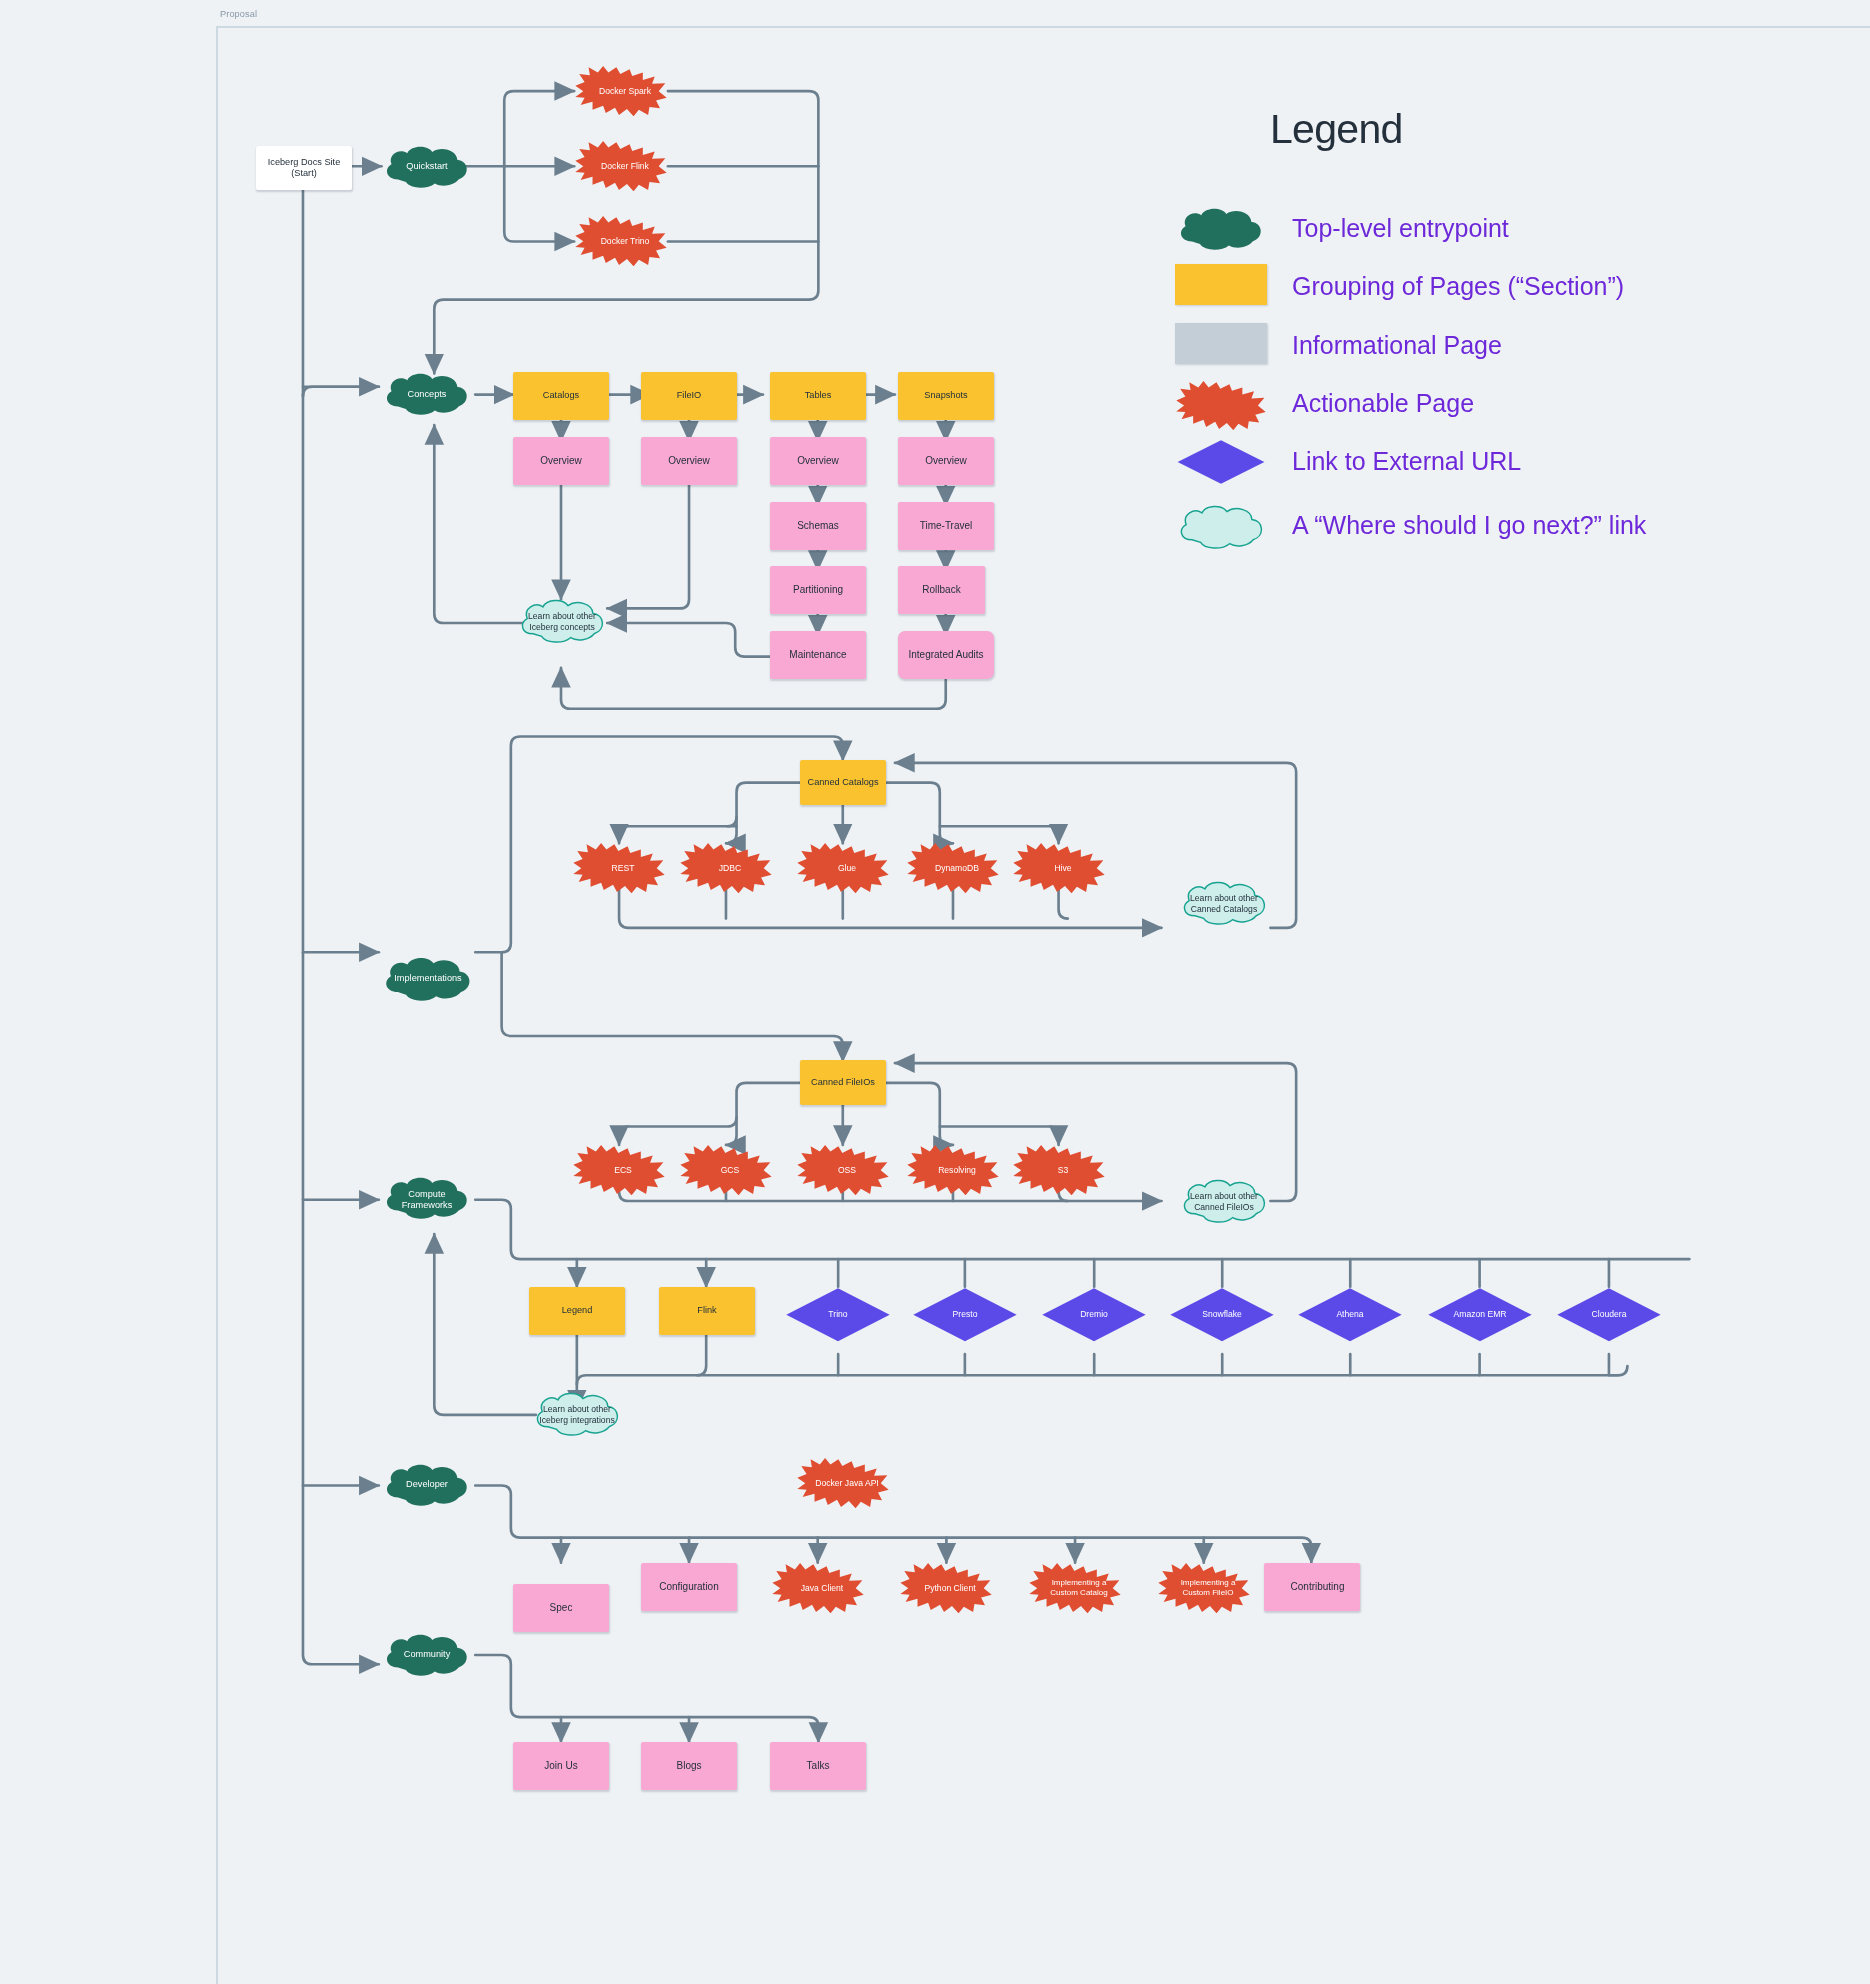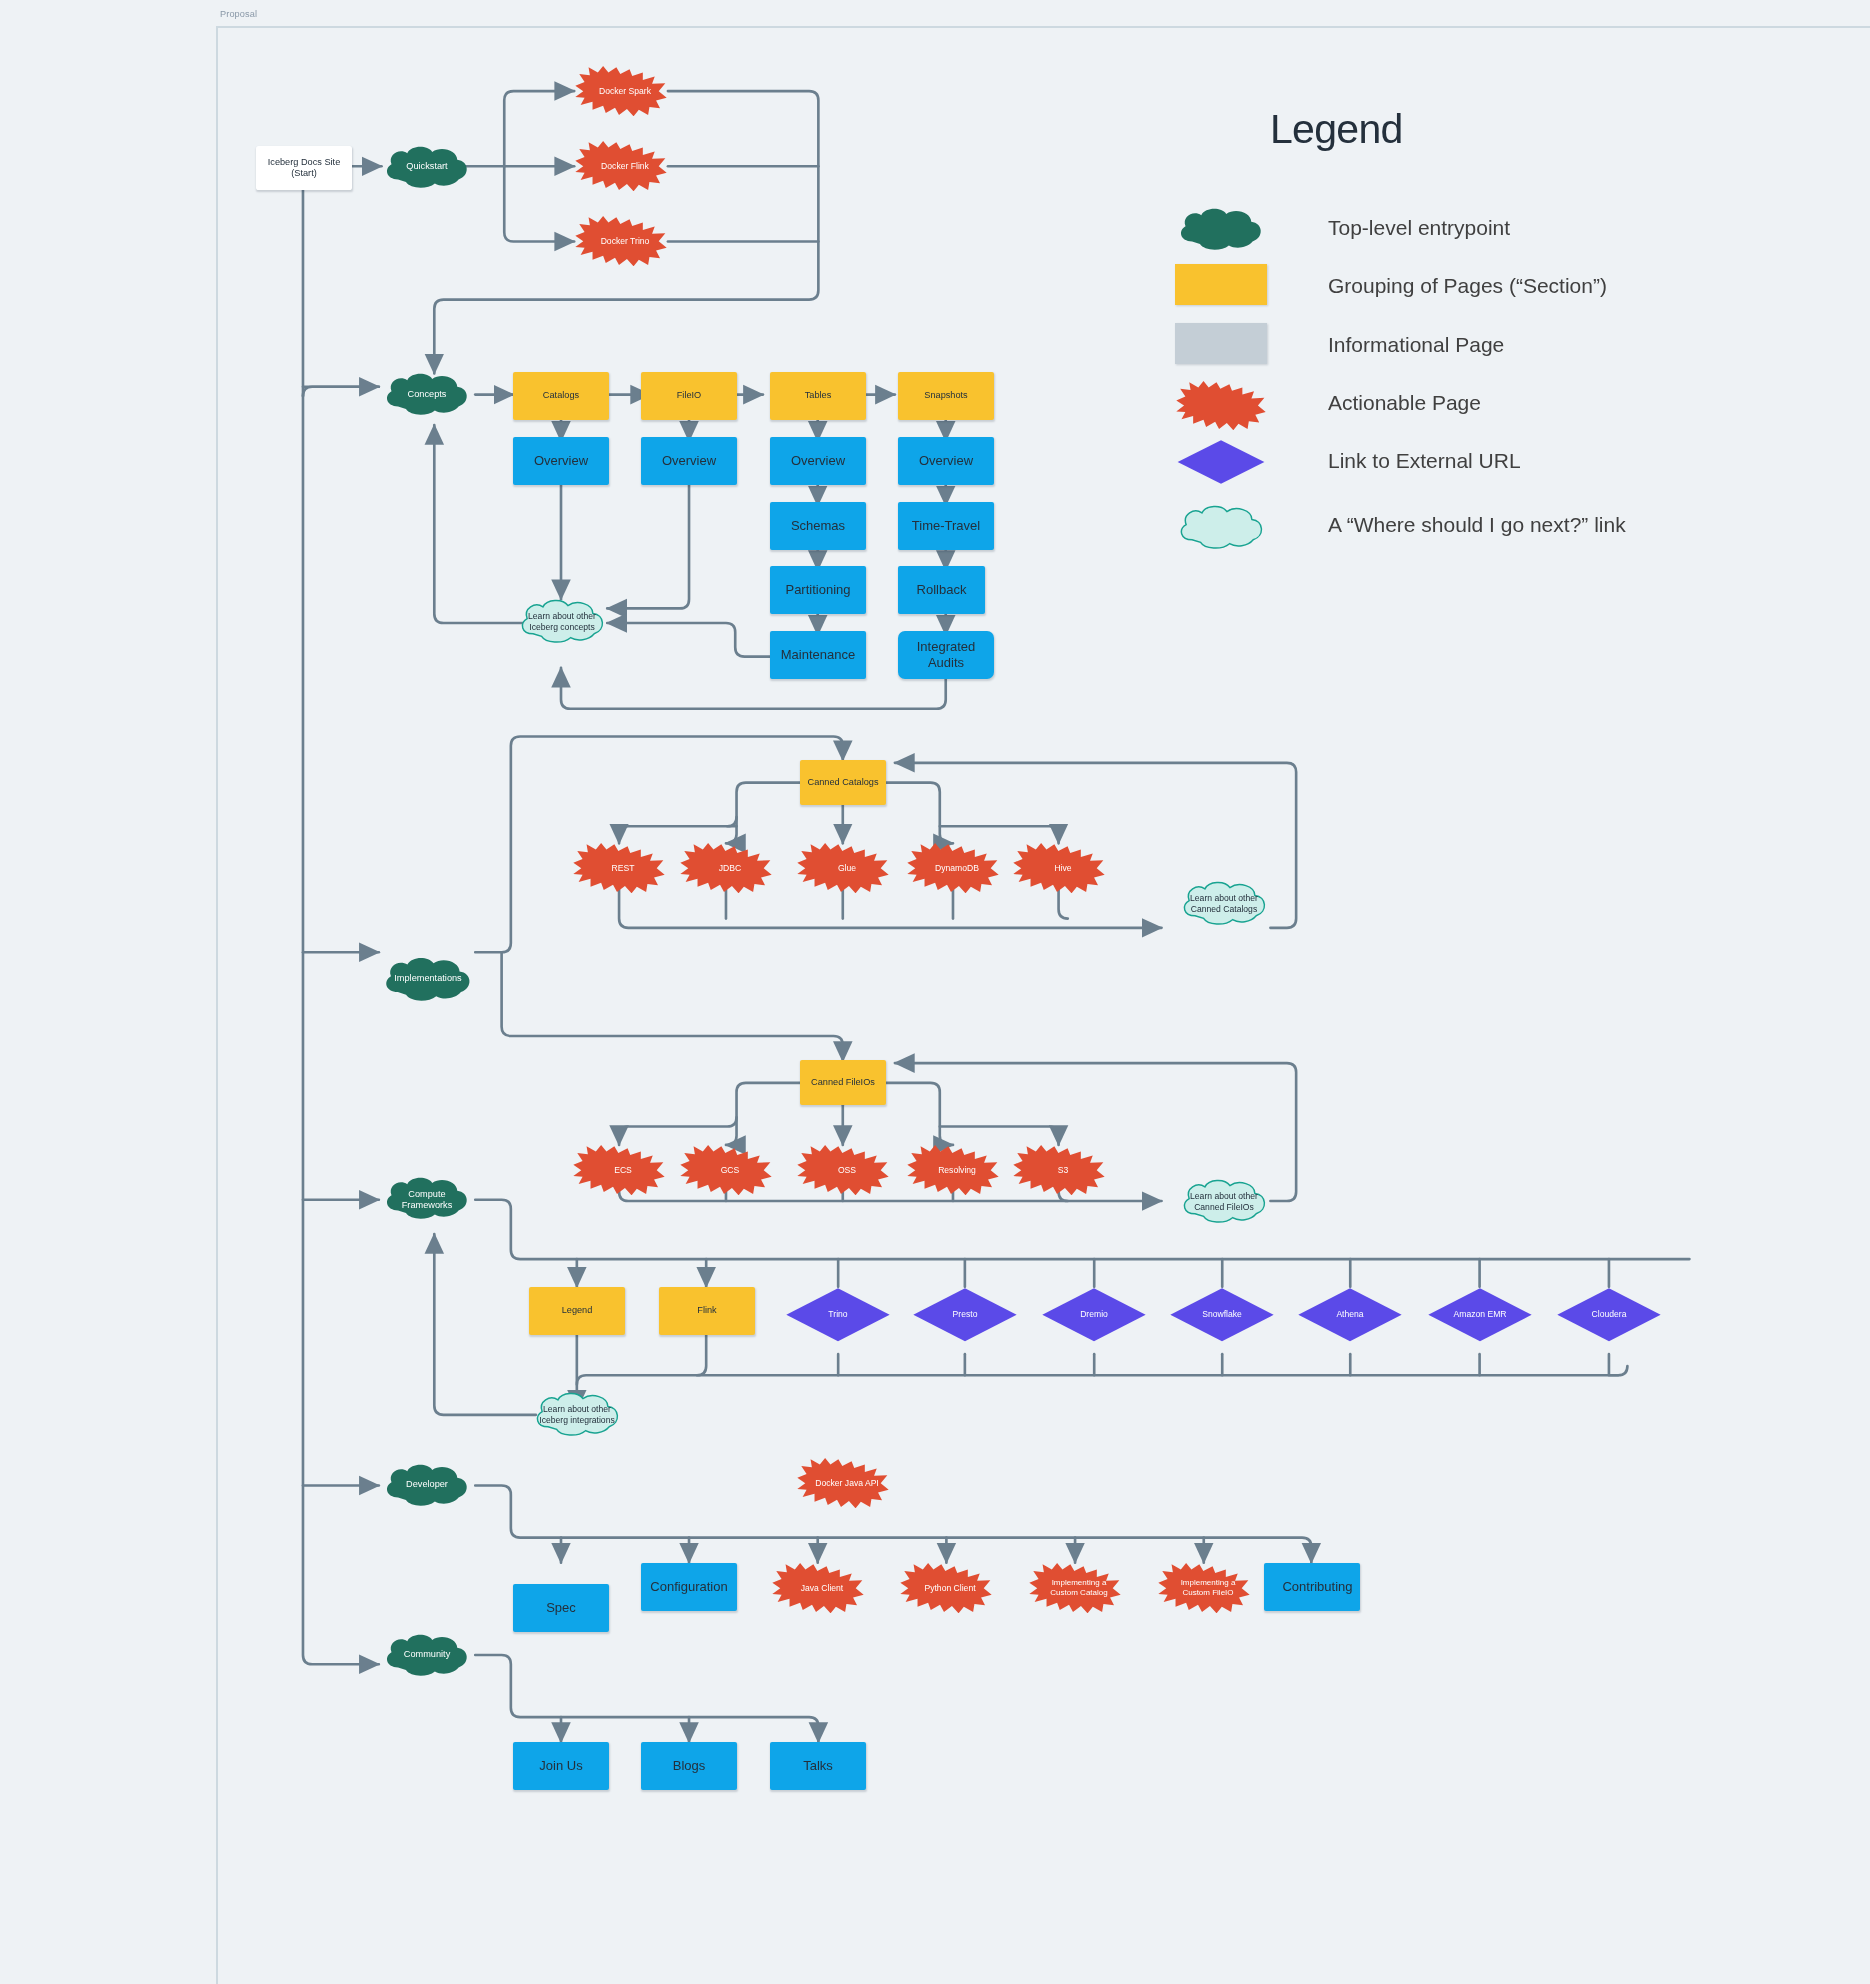--- a/index.html
+++ b/index.html
@@ -19,21 +19,21 @@
 
   
   .n-start{background:#ffffff;border-radius:2.6px;color:#24303c;font-size:9.2px;
            box-shadow:0.7px 1.3px 2px rgba(30,45,60,.18);}
 
   
   .n-section{background:#f9c22e;border-radius:2px;color:#24303c;font-size:9.2px;
              box-shadow:0.7px 1.3px 2px rgba(30,45,60,.18);}
 
   
-  .n-info{background:#0ea5e9;border-radius:2px;color:#24303c;font-size:13px;
+  .n-info{background:#f9a8d4;border-radius:2px;color:#24303c;font-size:10px;
           box-shadow:0.7px 1.3px 2px rgba(30,45,60,.18);}
 
   
   .n-cloud{color:#ffffff;font-size:9.2px;}
   .n-cloud .cloudbg{position:absolute;inset:0;}
   .n-cloud span{position:relative;z-index:2;}
 
   
   .n-next{color:#24303c;font-size:8.6px;}
   .n-next .cloudbg{position:absolute;inset:0;}
@@ -48,21 +48,21 @@
   .n-ext{color:#ffffff;font-size:8.6px;}
   .n-ext .dmdbg{position:absolute;inset:0;}
   .n-ext span{position:relative;z-index:2;}
 
   
   .legend-title{position:absolute;left:1270px;top:106px;font-size:41px;color:#24303c;
                 font-weight:400;letter-spacing:-0.7px;text-align:right;}
   .legend-row{position:absolute;display:flex;align-items:center;}
   .legend-swatch{position:relative;width:92px;height:44px;flex:none;margin-right:25px;}
   .legend-swatch svg{position:absolute;inset:0;}
-  .legend-label{font-size:21px;color:#404040;white-space:nowrap;margin-left:36px;}
+  .legend-label{font-size:25px;color:#6d28d9;white-space:nowrap;}
   .sw-section{width:92px;height:41px;background:#f9c22e;box-shadow:0.7px 1.3px 2px rgba(30,45,60,.18);}
   .sw-info{width:92px;height:41px;background:#c4ced6;box-shadow:0.7px 1.3px 2px rgba(30,45,60,.18);}
 </style>
 </head>
 <body>
 
 <div id="root">
 
   <div class="frame-label">Proposal</div>
   <div class="frame-box"></div>

